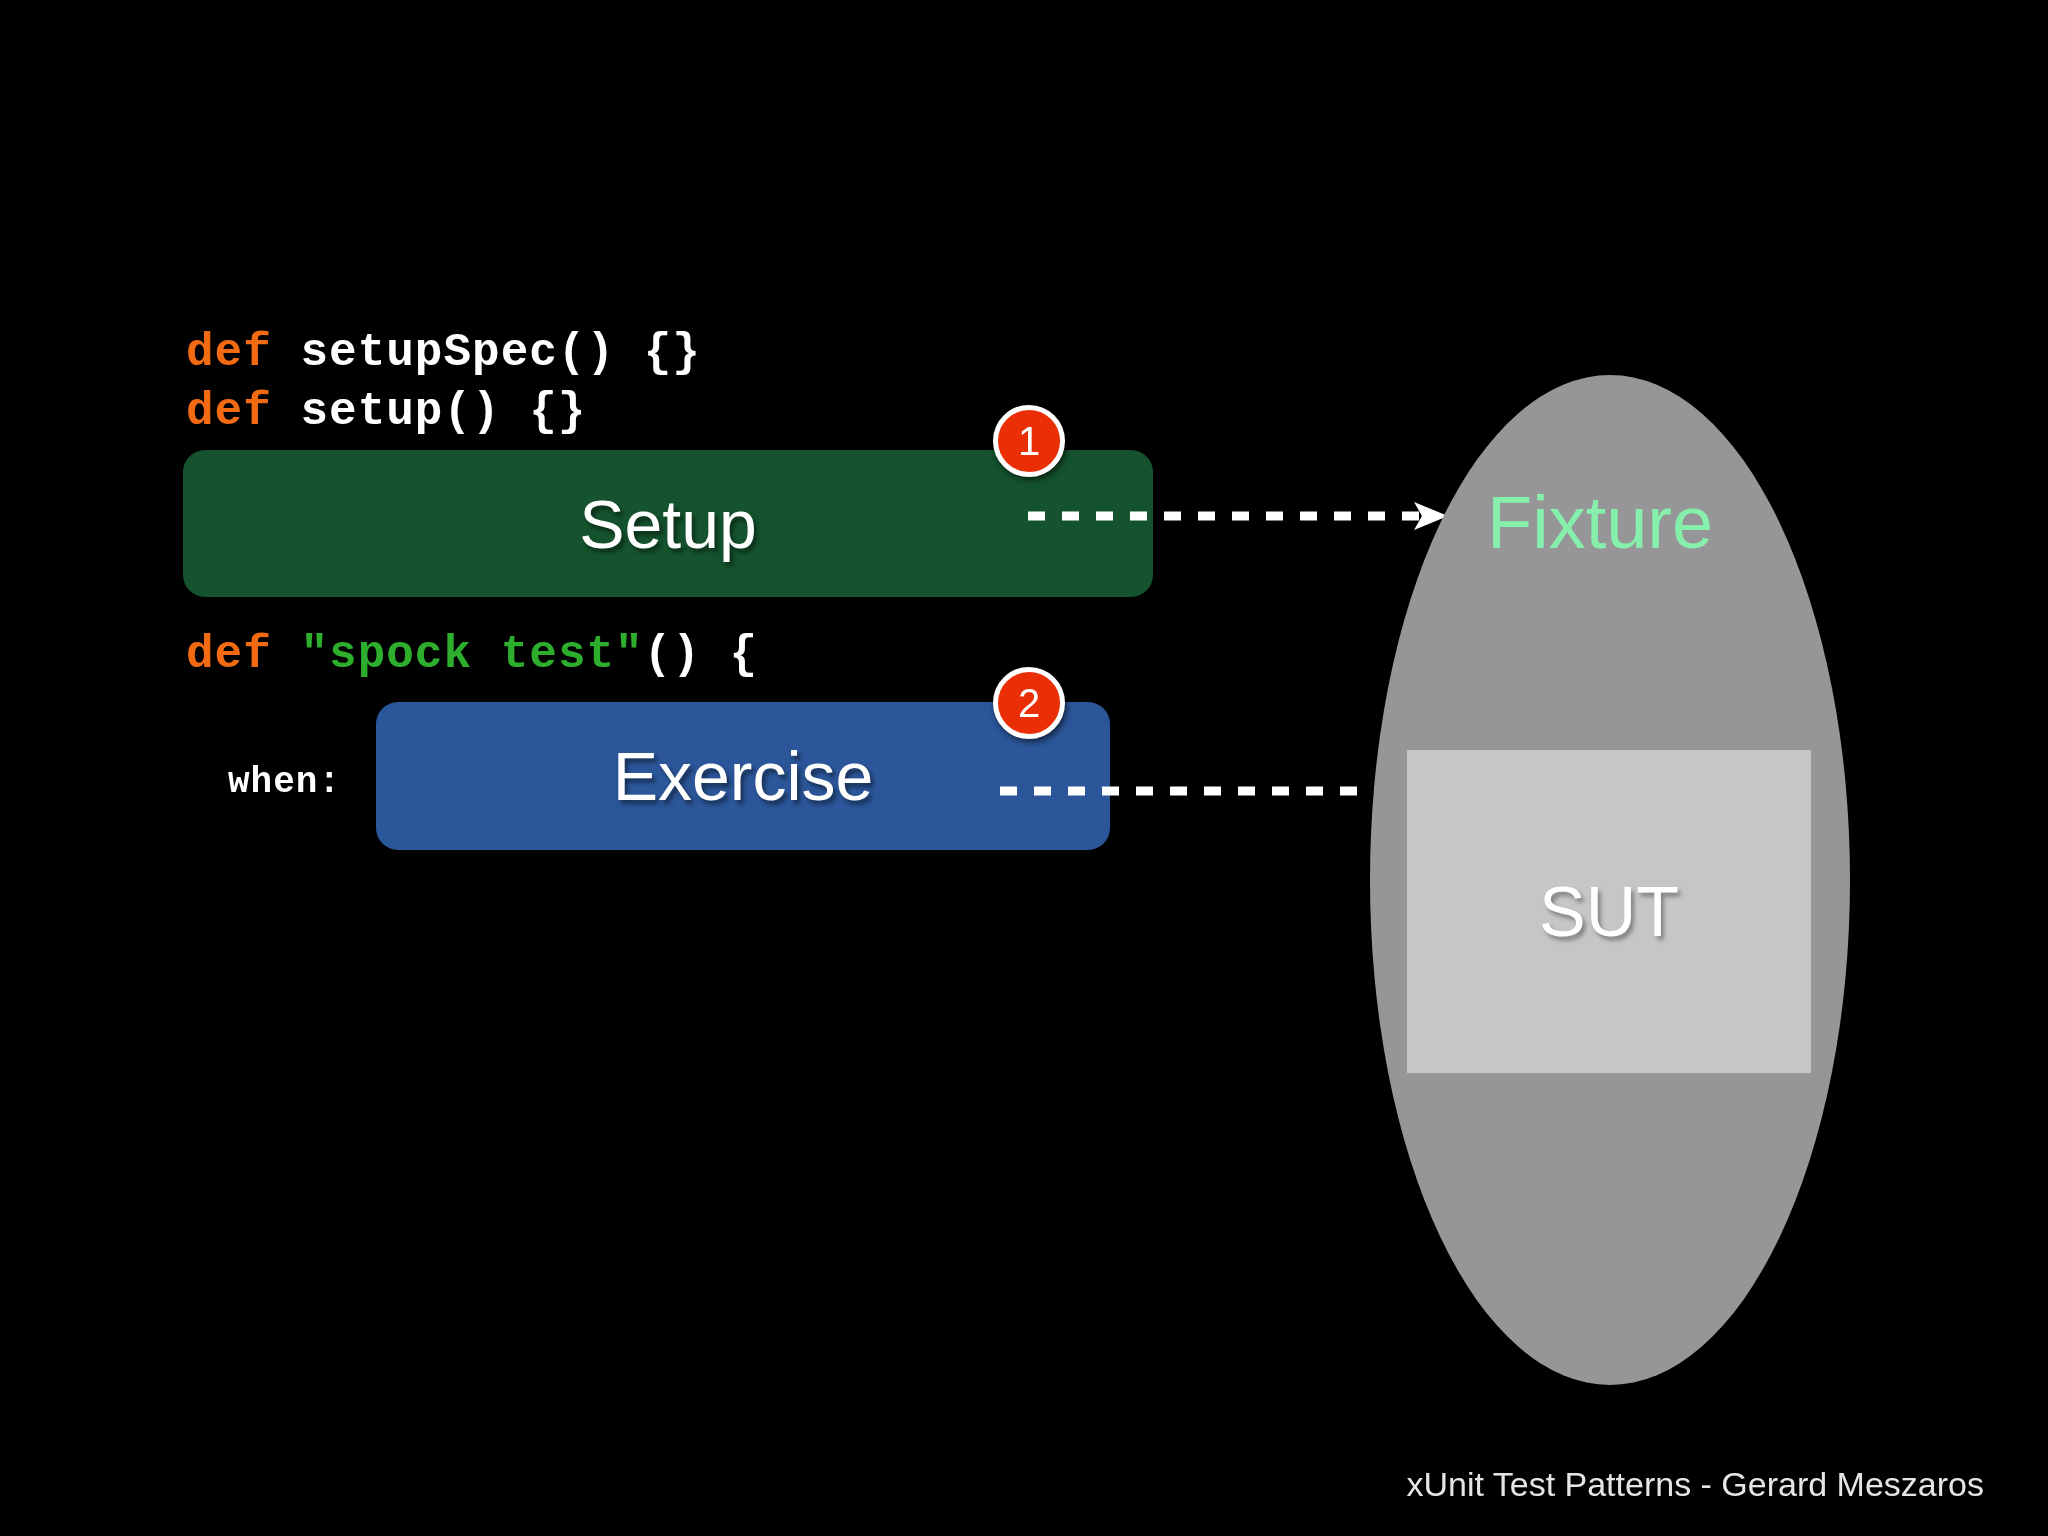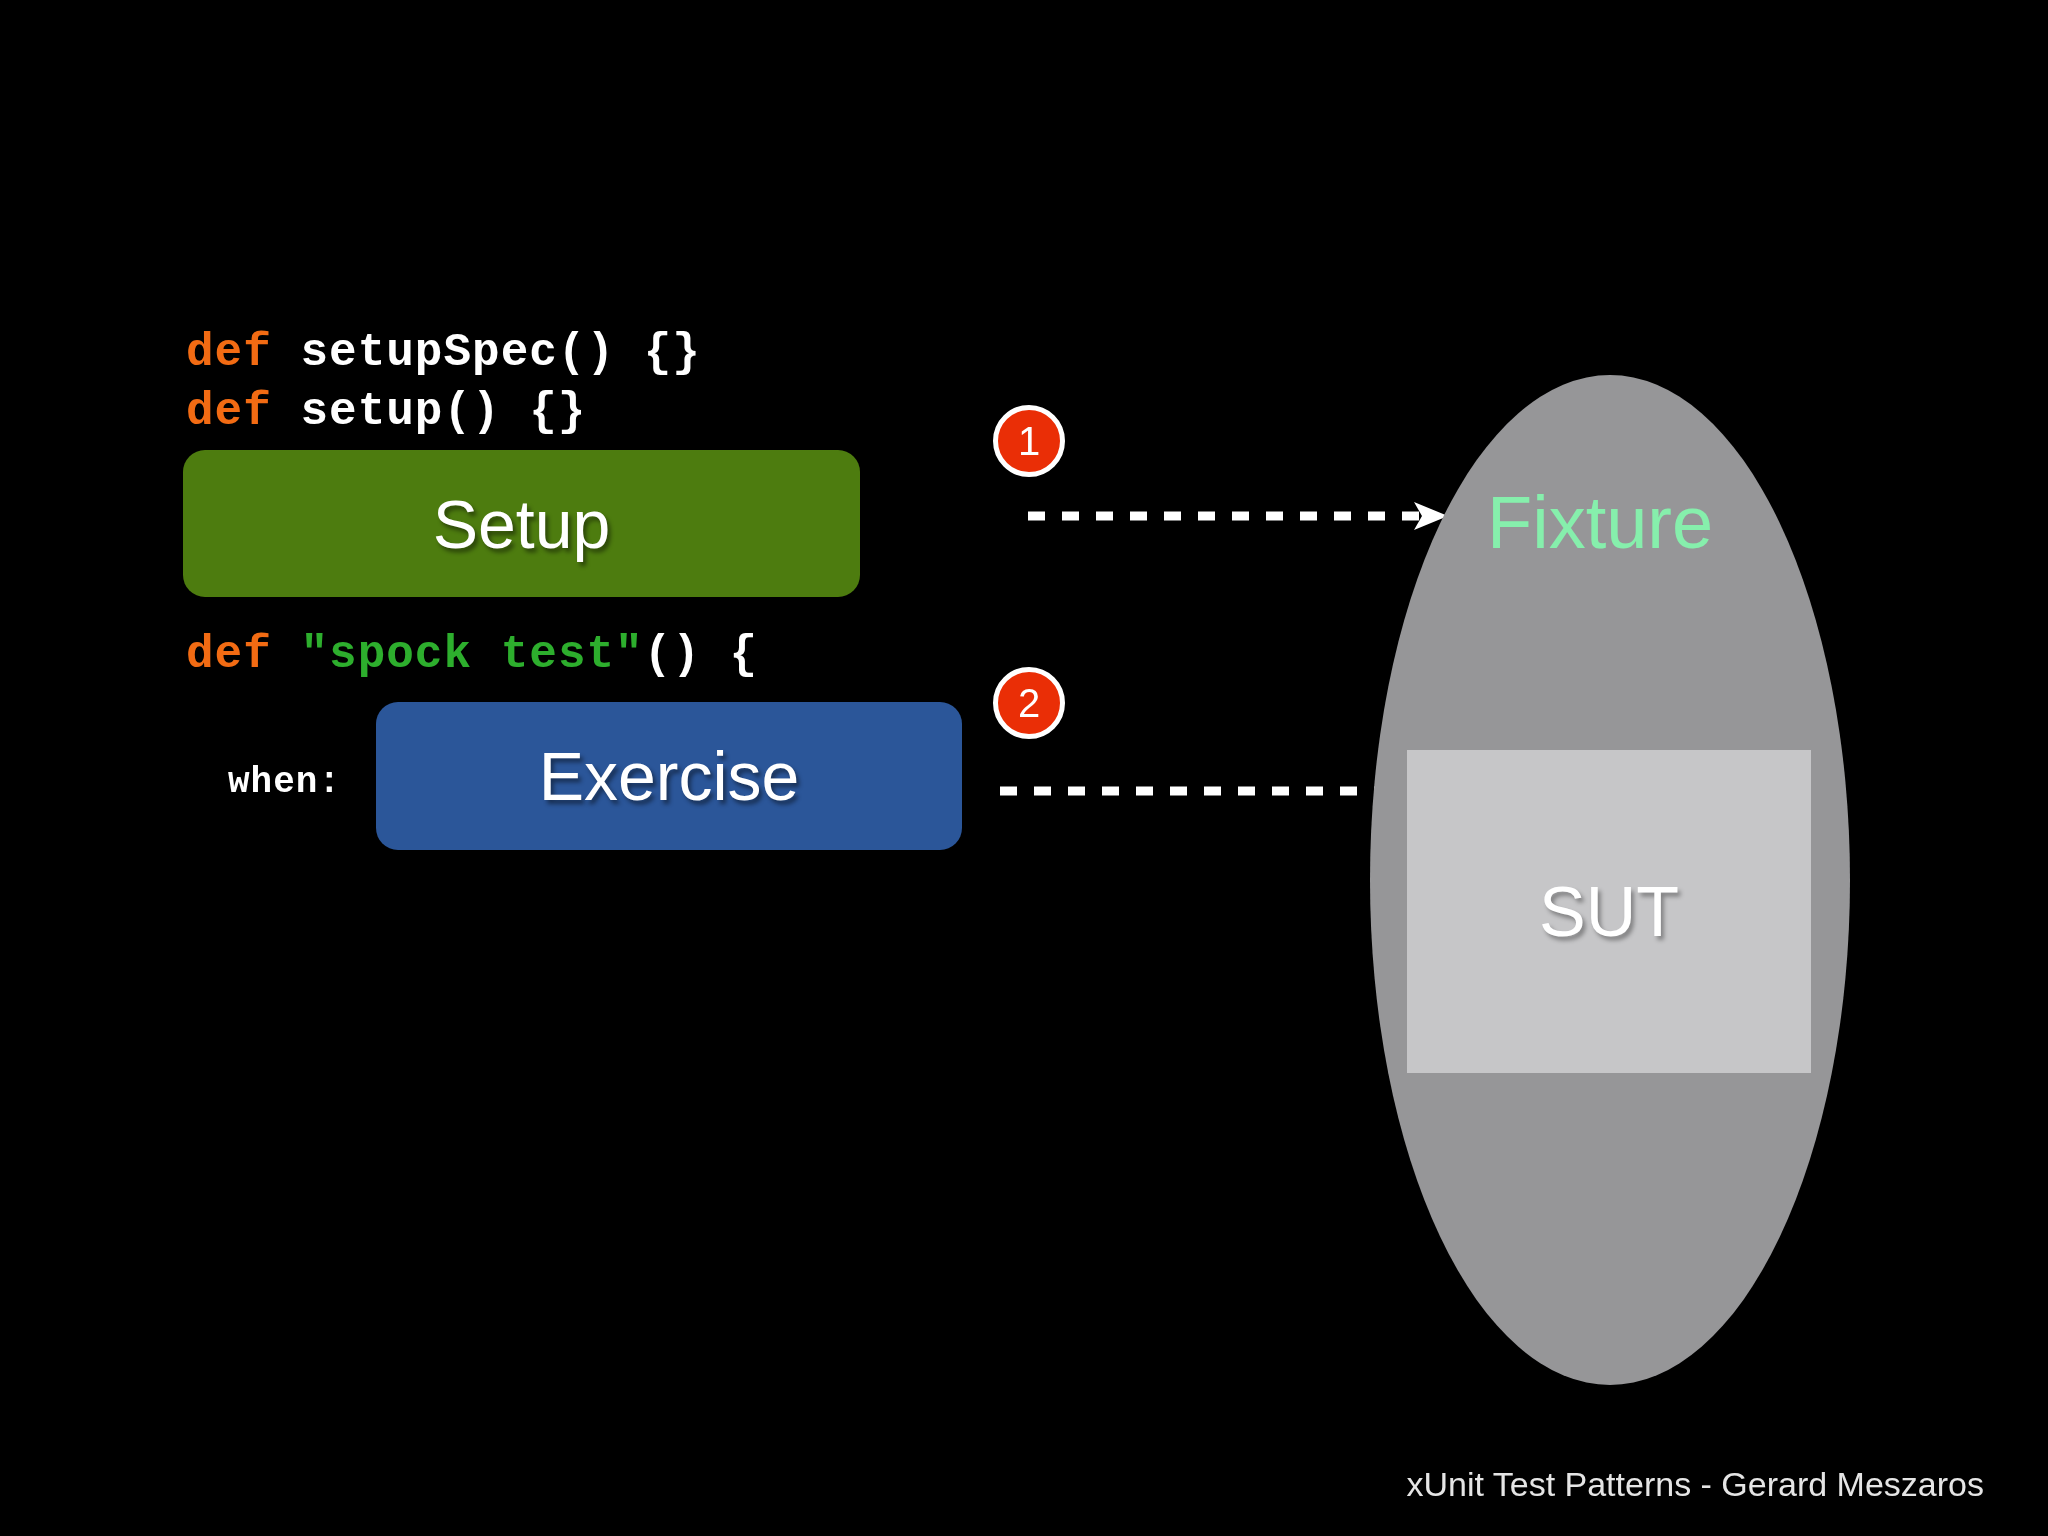--- a/index.html
+++ b/index.html
@@ -78,28 +78,28 @@
     font-weight: 400;
     font-size: 68px;
     color: #ffffff;
     text-shadow: 3px 4px 4px rgba(0,0,0,0.45);
     letter-spacing: 0px;
   }
 
   #setup-box {
     left: 183px;
     top: 450px;
-    width: 677px;
+    width: 970px;
     height: 147px;
-    background: #4d7c0f;
+    background: #14532d;
   }
   #exercise-box {
     left: 376px;
     top: 702px;
-    width: 586px;
+    width: 734px;
     height: 148px;
     background: #2B5699;
   }
 
   
   .step-badge {
     position: absolute;
     width: 72px;
     height: 72px;
     border-radius: 50%;

